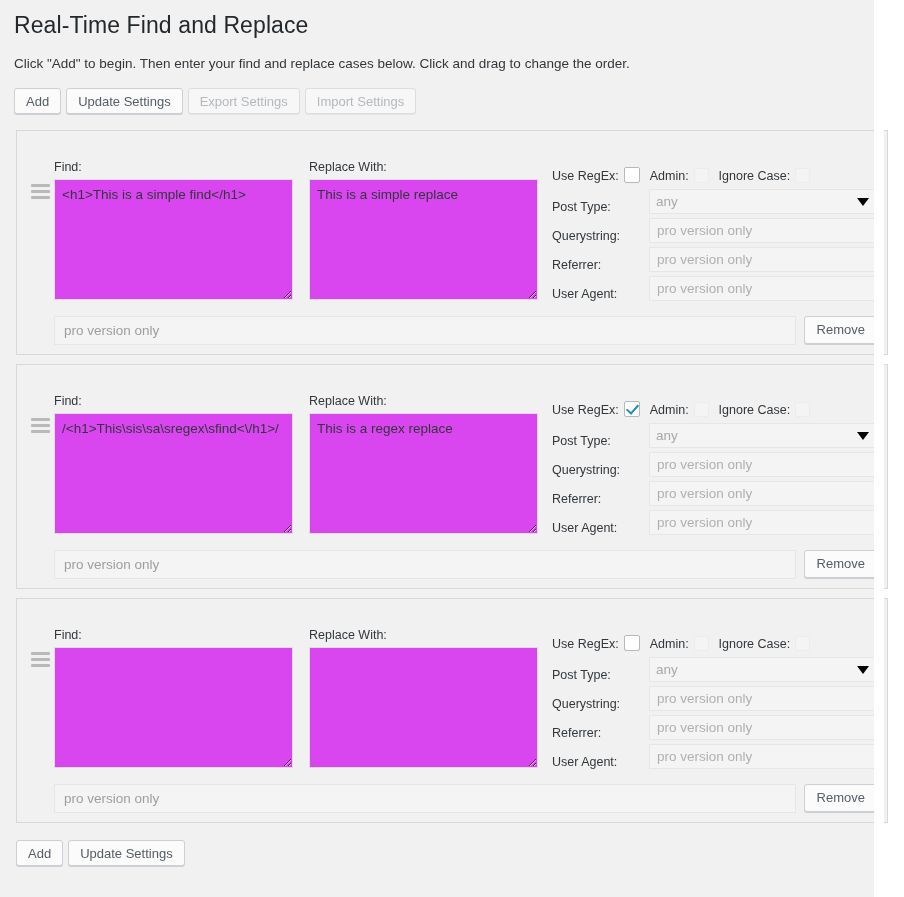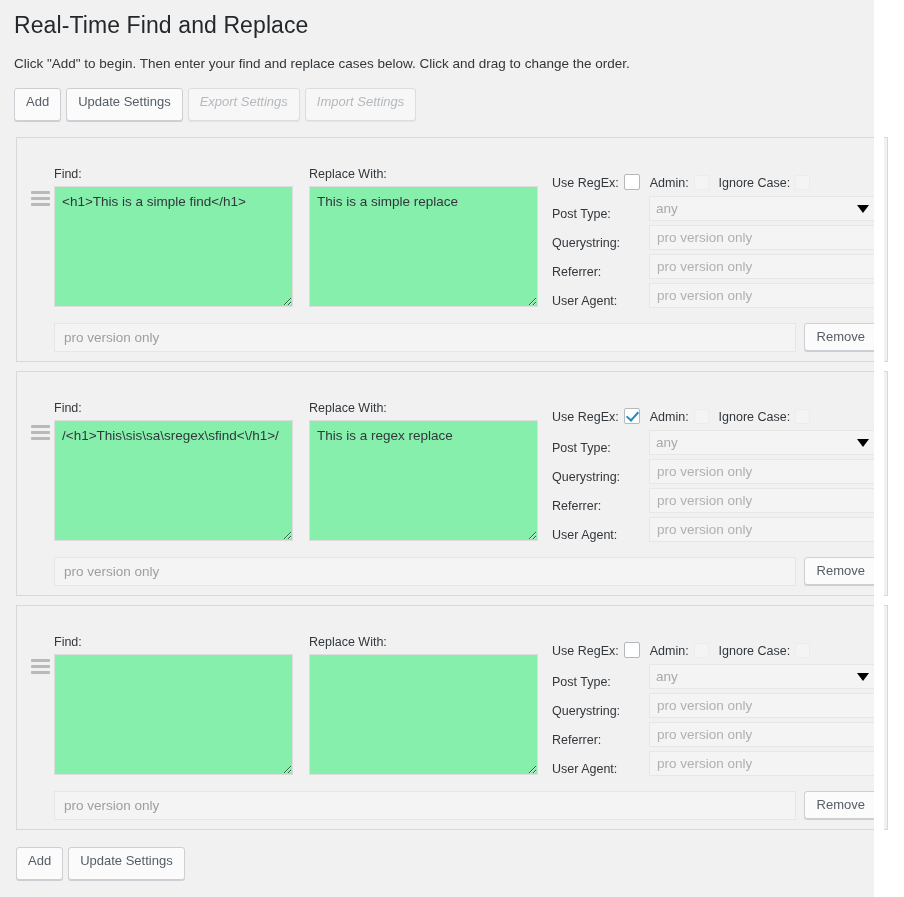--- a/index.html
+++ b/index.html
@@ -39,33 +39,32 @@
     align-items: center;
     gap: 5px;
   }
   .btn {
     font-family: "Liberation Sans", sans-serif;
     font-size: 13px;
     color: #555d66;
     background: #fbfbfb;
     border: 1px solid #ccd0d4;
     border-radius: 3px;
-    padding: 4px 11px 10px;
+    padding: 4px 11px 3px;
     line-height: 17px;
     cursor: pointer;
     white-space: nowrap;
     box-shadow: 0 1px 0 #ccd0d4;
   }
   .btn.disabled {
     color: #b4b9be;
     background: #f7f7f7;
     border-color: #ddd;
     box-shadow: 0 1px 0 #e2e4e7;
     cursor: default;
-    font-style: italic;
   }
   
   .rows-wrap {
     margin: 16px 16px 0 16px;
     width: 872px;
   }
   .rule-row {
     position: relative;
     background: #f1f1f1;
     border: 1px solid #d8d8d8;
@@ -106,21 +105,21 @@
     font-size: 12.5px;
     color: #32373c;
     margin-bottom: 4px;
     line-height: 15px;
   }
   textarea.ta {
     width: 100%;
     height: 121px;
     resize: both;
     border: 1px solid #ddd;
-    background: #86efac;
+    background: #d946ef;
     font-family: "Liberation Sans", sans-serif;
     font-size: 13.5px;
     color: #32373c;
     padding: 5px 7px;
     line-height: 19px;
     outline: none;
     overflow: hidden;
   }
   
   .col-opts {

